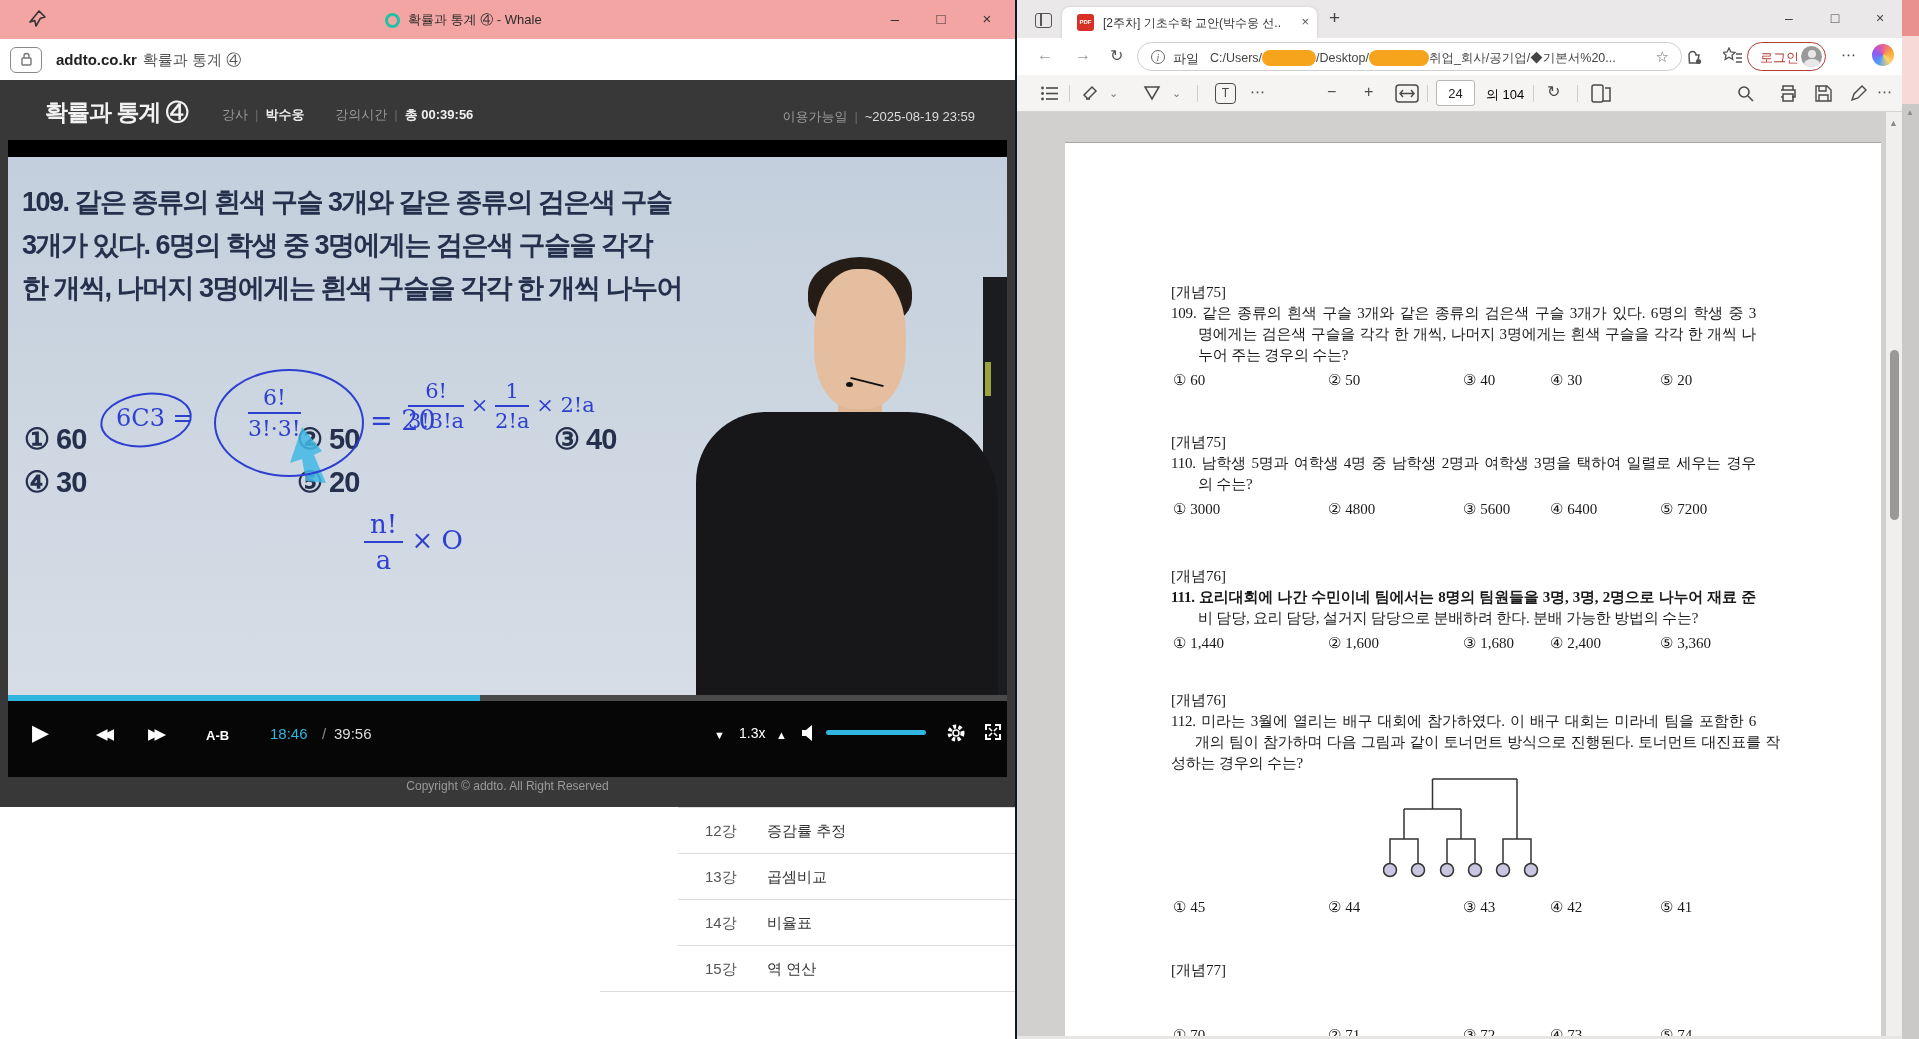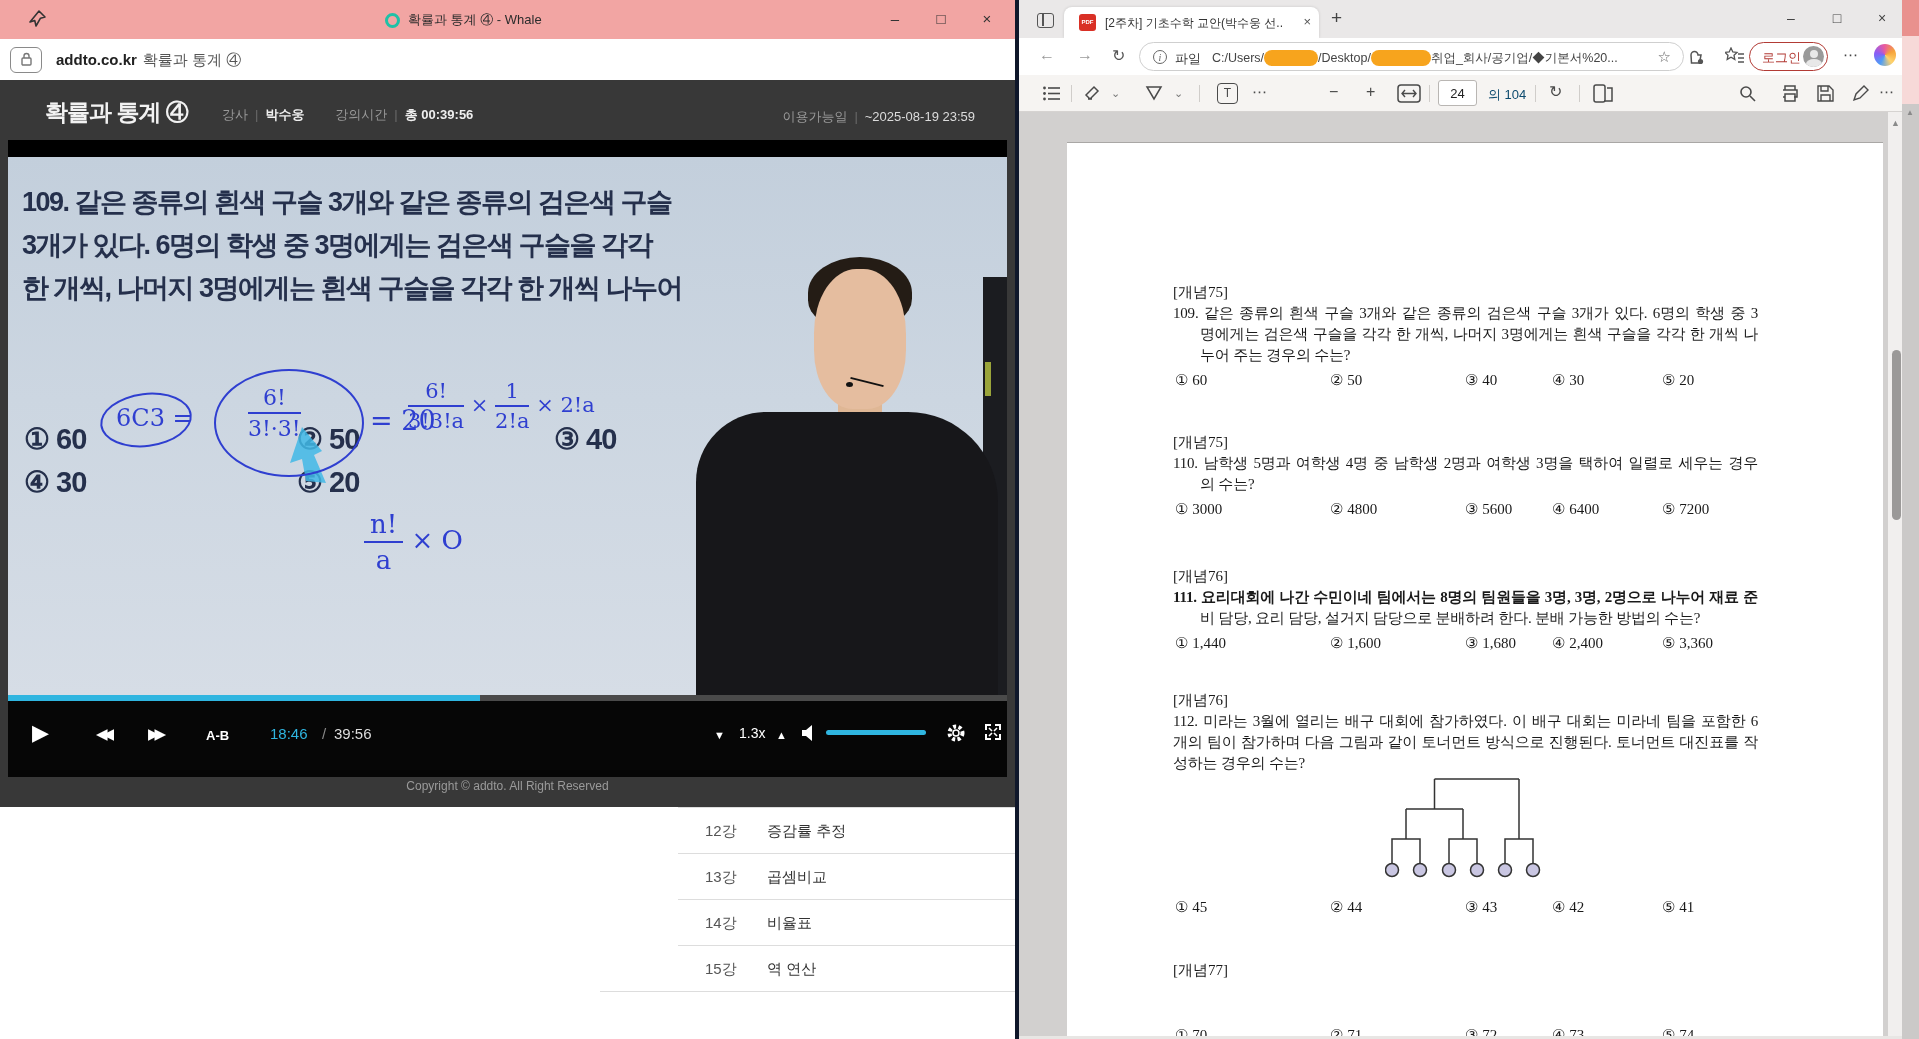--- a/index.html
+++ b/index.html
@@ -53,21 +53,21 @@
   #ctrlbar { position:absolute; left:0; top:561px; width:999px; height:76px; background:#060606; }
   .ctrl { position:absolute; color:#fff; top:24px; font-size:15px; }
   #copyright { position:absolute; left:0; top:699px; width:1015px; text-align:center; color:#9a9a9a; font-size:12px; }
   
   #lecture-list { position:absolute; left:678px; top:807px; width:337px; }
   .lec-row { position:relative; height:46px; border-top:1px solid #ddd; }
   .lec-num { position:absolute; left:27px; top:14px; font-size:15px; color:#555; }
   .lec-title { position:absolute; left:89px; top:14px; font-size:15px; color:#333; }
   #lec-bottom-line { position:absolute; left:600px; top:991px; width:415px; height:1px; background:#ddd; }
   
-  #edge { position:absolute; left:1015px; top:0; width:889px; height:1039px; background:#eae8e8; border-left:4px solid #0f172a; }
+  #edge { position:absolute; left:1015px; top:0; width:889px; height:1039px; background:#eae8e8; border-left:2px solid #0f172a; }
   #edge-tab { position:absolute; left:45px; top:7px; width:255px; height:31px; background:#fff; border-radius:8px 8px 0 0; box-shadow:0 0 3px rgba(0,0,0,.15); }
   #pdf-chip { position:absolute; left:15px; top:7px; width:17px; height:17px; background:#d93025; border-radius:3px; color:#fff; font-size:6px; font-weight:bold; text-align:center; line-height:17px; }
   #edge-tab-title { position:absolute; left:41px; top:8px; width:195px; font-size:12px; color:#333; white-space:nowrap; overflow:hidden; }
   #tab-close { position:absolute; right:8px; top:7px; font-size:13px; color:#555; }
   #tab-new { position:absolute; left:312px; top:7px; font-size:19px; color:#444; }
   #tab-actions-icon { position:absolute; left:18px; top:13px; width:17px; height:15px; border:1.7px solid #555; border-radius:3px; }
   #tab-actions-icon:before { content:""; position:absolute; left:4px; top:0; width:1.7px; height:12px; background:#555; }
   .edge-winbtn { position:absolute; top:4px; width:34px; height:28px; text-align:center; line-height:28px; color:#444; font-size:14px; }
   #edge-addr-row { position:absolute; left:0; top:38px; width:887px; height:37px; background:#fff; }
   .nav-ic { position:absolute; top:8px; font-size:16px; color:#999; }
@@ -81,21 +81,21 @@
   #login-label { position:absolute; left:12px; top:6px; font-size:13px; color:#b23b35; }
   #login-avatar { position:absolute; right:3px; top:3px; width:21px; height:21px; background:#9a9a9a; border-radius:50%; overflow:hidden; }
   #login-avatar:before { content:""; position:absolute; left:6.5px; top:4px; width:8px; height:8px; background:#e8e8e8; border-radius:50%; }
   #login-avatar:after { content:""; position:absolute; left:2.5px; top:13px; width:16px; height:10px; background:#e8e8e8; border-radius:50% 50% 0 0; }
   #copilot { position:absolute; left:855px; top:6px; width:22px; height:22px; border-radius:50%;
              background:conic-gradient(from 210deg,#4e9df5,#8a5cf6,#e85aa0,#f6a33b,#ffd36c,#4e9df5); }
   #pdf-toolbar { position:absolute; left:0; top:75px; width:887px; height:37px; background:#f6f4f2; border-bottom:1px solid #d6d3d1; }
   .tb { position:absolute; top:8px; color:#4a4a4a; }
   .tb-div { position:absolute; top:10px; width:1px; height:17px; background:#d0cdca; }
   #page-box { position:absolute; left:419px; top:5px; width:39px; height:26px; background:#fff; border:1px solid #b9b6b3; border-radius:3px; text-align:center; line-height:26px; font-size:13px; color:#222; }
-  #page-of { position:absolute; left:469px; top:11px; font-size:13px; color:#0c4a6e; }
+  #page-of { position:absolute; left:469px; top:11px; font-size:13px; color:#000000; }
   #pdf-canvas { position:absolute; left:0; top:112px; width:887px; height:924px; background:#d2d0cf; overflow:hidden; }
   #pdf-page { position:absolute; left:48px; top:30px; width:816px; height:894px; background:#fff; border-top:1px solid #a9a7a5; }
   .ptag { position:absolute; left:106px; font-size:15px; color:#1a1a1a; font-family:"Liberation Serif",serif; }
   .pline { position:absolute; font-size:15px; color:#1a1a1a; font-family:"Liberation Serif",serif; white-space:nowrap; letter-spacing:-0.2px; }
   .pl-a { left:106px; width:585px; }
   .pl-b { left:133px; width:558px; }
   .pfull { text-align:justify; text-align-last:justify; }
   .popt { position:absolute; font-size:15px; color:#1a1a1a; font-family:"Liberation Serif",serif; white-space:nowrap; }
   .ox1{left:108px;} .ox2{left:263px;} .ox3{left:398px;} .ox4{left:485px;} .ox5{left:595px;}
   #pdf-scroll { position:absolute; left:869px; top:0; width:16px; height:924px; background:#f1efee; }
@@ -362,21 +362,21 @@
       <div class="pline pl-a pfull" style="top:445px;font-weight:bold;">111. 요리대회에 나간 수민이네 팀에서는 8명의 팀원들을 3명, 3명, 2명으로 나누어 재료 준</div>
       <div class="pline pl-b" style="top:466px;">비 담당, 요리 담당, 설거지 담당으로 분배하려 한다. 분배 가능한 방법의 수는?</div>
       <div class="popt ox1" style="top:491px;">① 1,440</div>
       <div class="popt ox2" style="top:491px;">② 1,600</div>
       <div class="popt ox3" style="top:491px;">③ 1,680</div>
       <div class="popt ox4" style="top:491px;">④ 2,400</div>
       <div class="popt ox5" style="top:491px;">⑤ 3,360</div>
 
       <div class="ptag" style="top:548px;">[개념76]</div>
       <div class="pline pl-a pfull" style="top:569px;">112. 미라는 3월에 열리는 배구 대회에 참가하였다. 이 배구 대회는 미라네 팀을 포함한 6</div>
-      <div class="pline pl-a pfull" style="top:590px;">개의 팀이 참가하며 다음 그림과 같이 토너먼트 방식으로 진행된다. 토너먼트 대진표를 작</div>
+      <div class="pline pl-a pfull" style="top:590px;margin-left:24px;">개의 팀이 참가하며 다음 그림과 같이 토너먼트 방식으로 진행된다. 토너먼트 대진표를 작</div>
       <div class="pline pl-a" style="top:611px;">성하는 경우의 수는?</div>
       <svg class="abs" style="left:318px;top:632px;" width="165" height="108" viewBox="0 0 165 108">
         <g stroke="#333" stroke-width="1.5" fill="none">
           <path d="M7 89 V64 H35 V89 M21 64 V34 M64 89 V64 H92 V89 M78 64 V34 M21 34 H78 M49.5 34 V4 M120 89 V64 H148 V89 M134 64 V4 M49.5 4 H134"></path>
         </g>
         <g fill="#c9c6e2" stroke="#333" stroke-width="1.5">
           <circle cx="7" cy="95" r="6.5"></circle>
             <circle cx="35" cy="95" r="6.5"></circle>
           <circle cx="64" cy="95" r="6.5"></circle>
             <circle cx="92" cy="95" r="6.5"></circle>

